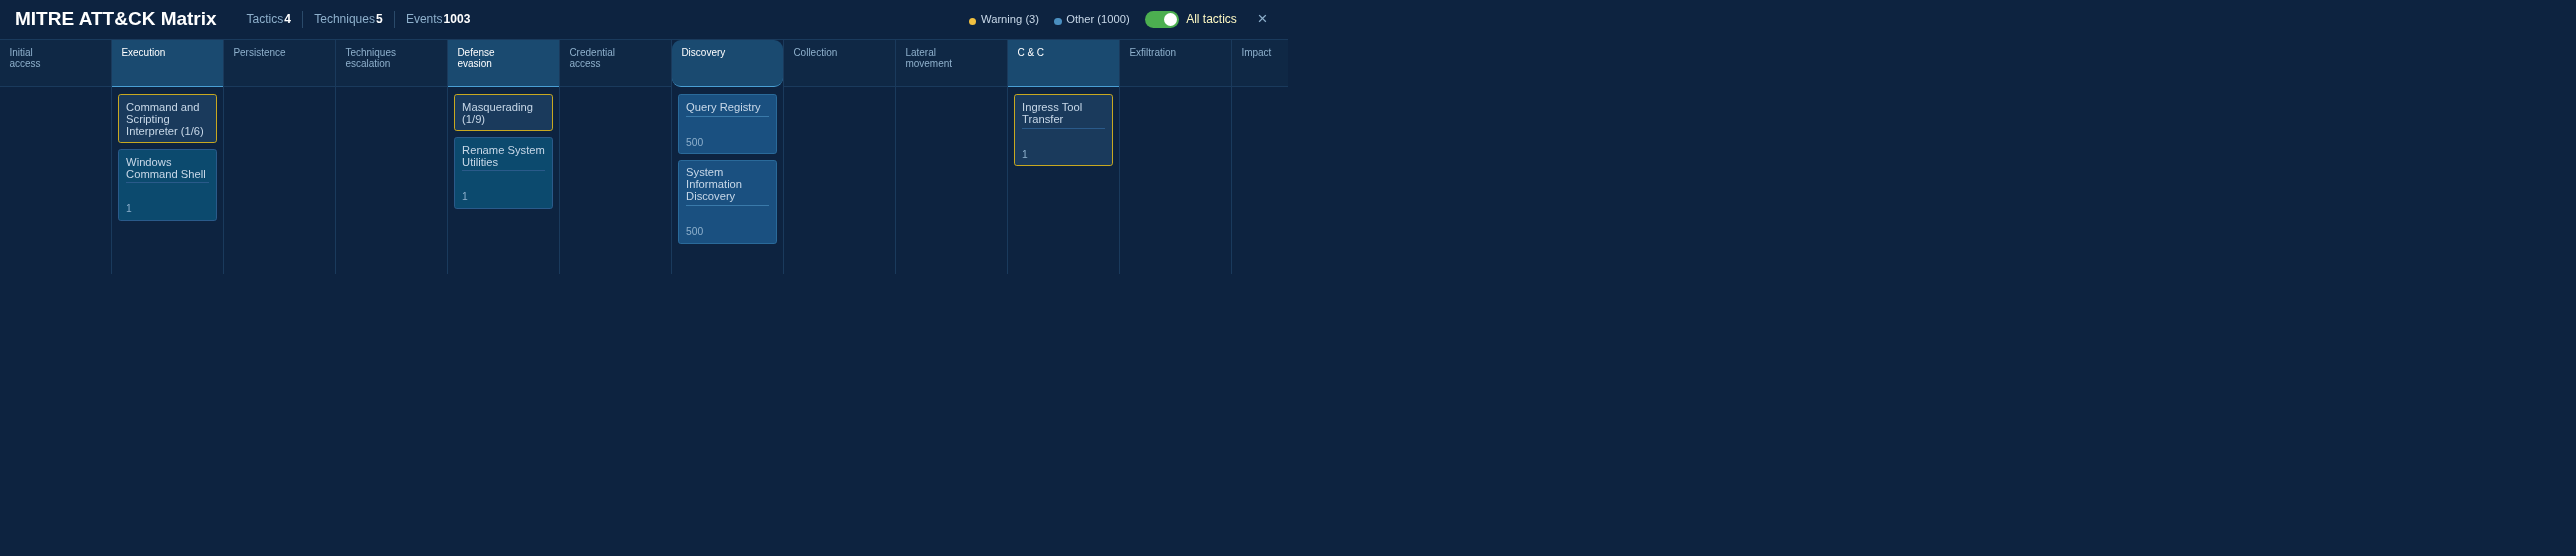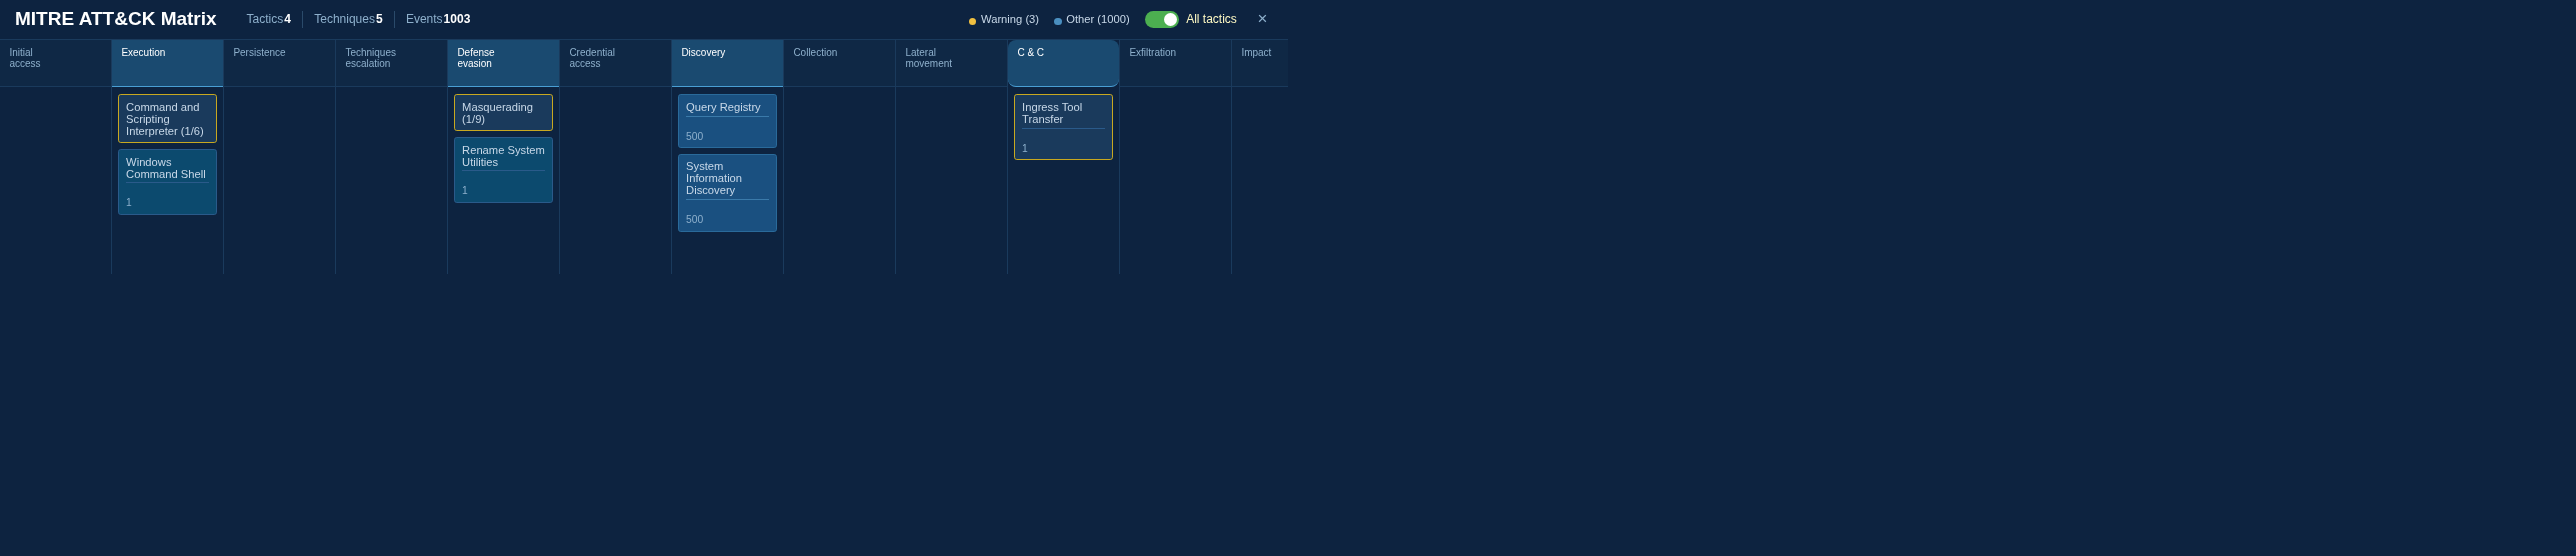--- a/index.html
+++ b/index.html
@@ -150,21 +150,21 @@
     }
     .technique-card.selected-blue {
       background: #1a5080;
       border: 0.9px solid #2a6a9a;
     }
     .technique-card .count {
       color: #8eb0cc;
       font-size: 10.3px;
       margin-top: 2.8px;
       border-top: 0.9px solid #2a5a8a;
-      padding-top: 14px;
+      padding-top: 20px;
     }
     .technique-card.selected-blue .count {
       border-top: 0.9px solid #3a7aaa;
     }
   </style>
 </head>
 <body>
 
 <div class="header">
   <span class="title">MITRE ATT&amp;CK Matrix</span>
@@ -243,21 +243,21 @@
             <div class="count">1</div>
           </div>
         </div>
       </div>
       <div class="tactic-col">
         <div class="tactic-header" style="white-space: pre-line;">Credential
 access</div>
         <div class="tactic-body"></div>
       </div>
       <div class="tactic-col">
-        <div class="tactic-header highlighted" style="white-space: pre-line;">Discovery</div>
+        <div class="tactic-header highlighted" style="white-space: pre-line; border-radius: 9px;">Discovery</div>
         <div class="tactic-body">
           <div class="technique-card selected-blue">
             <div>Query Registry</div>
             <div class="count">500</div>
           </div>
           <div class="technique-card selected-blue">
             <div>System Information Discovery</div>
             <div class="count">500</div>
           </div>
         </div>
@@ -265,21 +265,21 @@
       <div class="tactic-col">
         <div class="tactic-header" style="white-space: pre-line;">Collection</div>
         <div class="tactic-body"></div>
       </div>
       <div class="tactic-col">
         <div class="tactic-header" style="white-space: pre-line;">Lateral
 movement</div>
         <div class="tactic-body"></div>
       </div>
       <div class="tactic-col">
-        <div class="tactic-header highlighted" style="white-space: pre-line; border-radius: 8px;">C &amp; C</div>
+        <div class="tactic-header highlighted" style="white-space: pre-line;">C &amp; C</div>
         <div class="tactic-body">
           <div class="technique-card selected-yellow">
             <div>Ingress Tool Transfer</div>
             <div class="count">1</div>
           </div>
         </div>
       </div>
       <div class="tactic-col">
         <div class="tactic-header" style="white-space: pre-line;">Exfiltration</div>
         <div class="tactic-body"></div>

